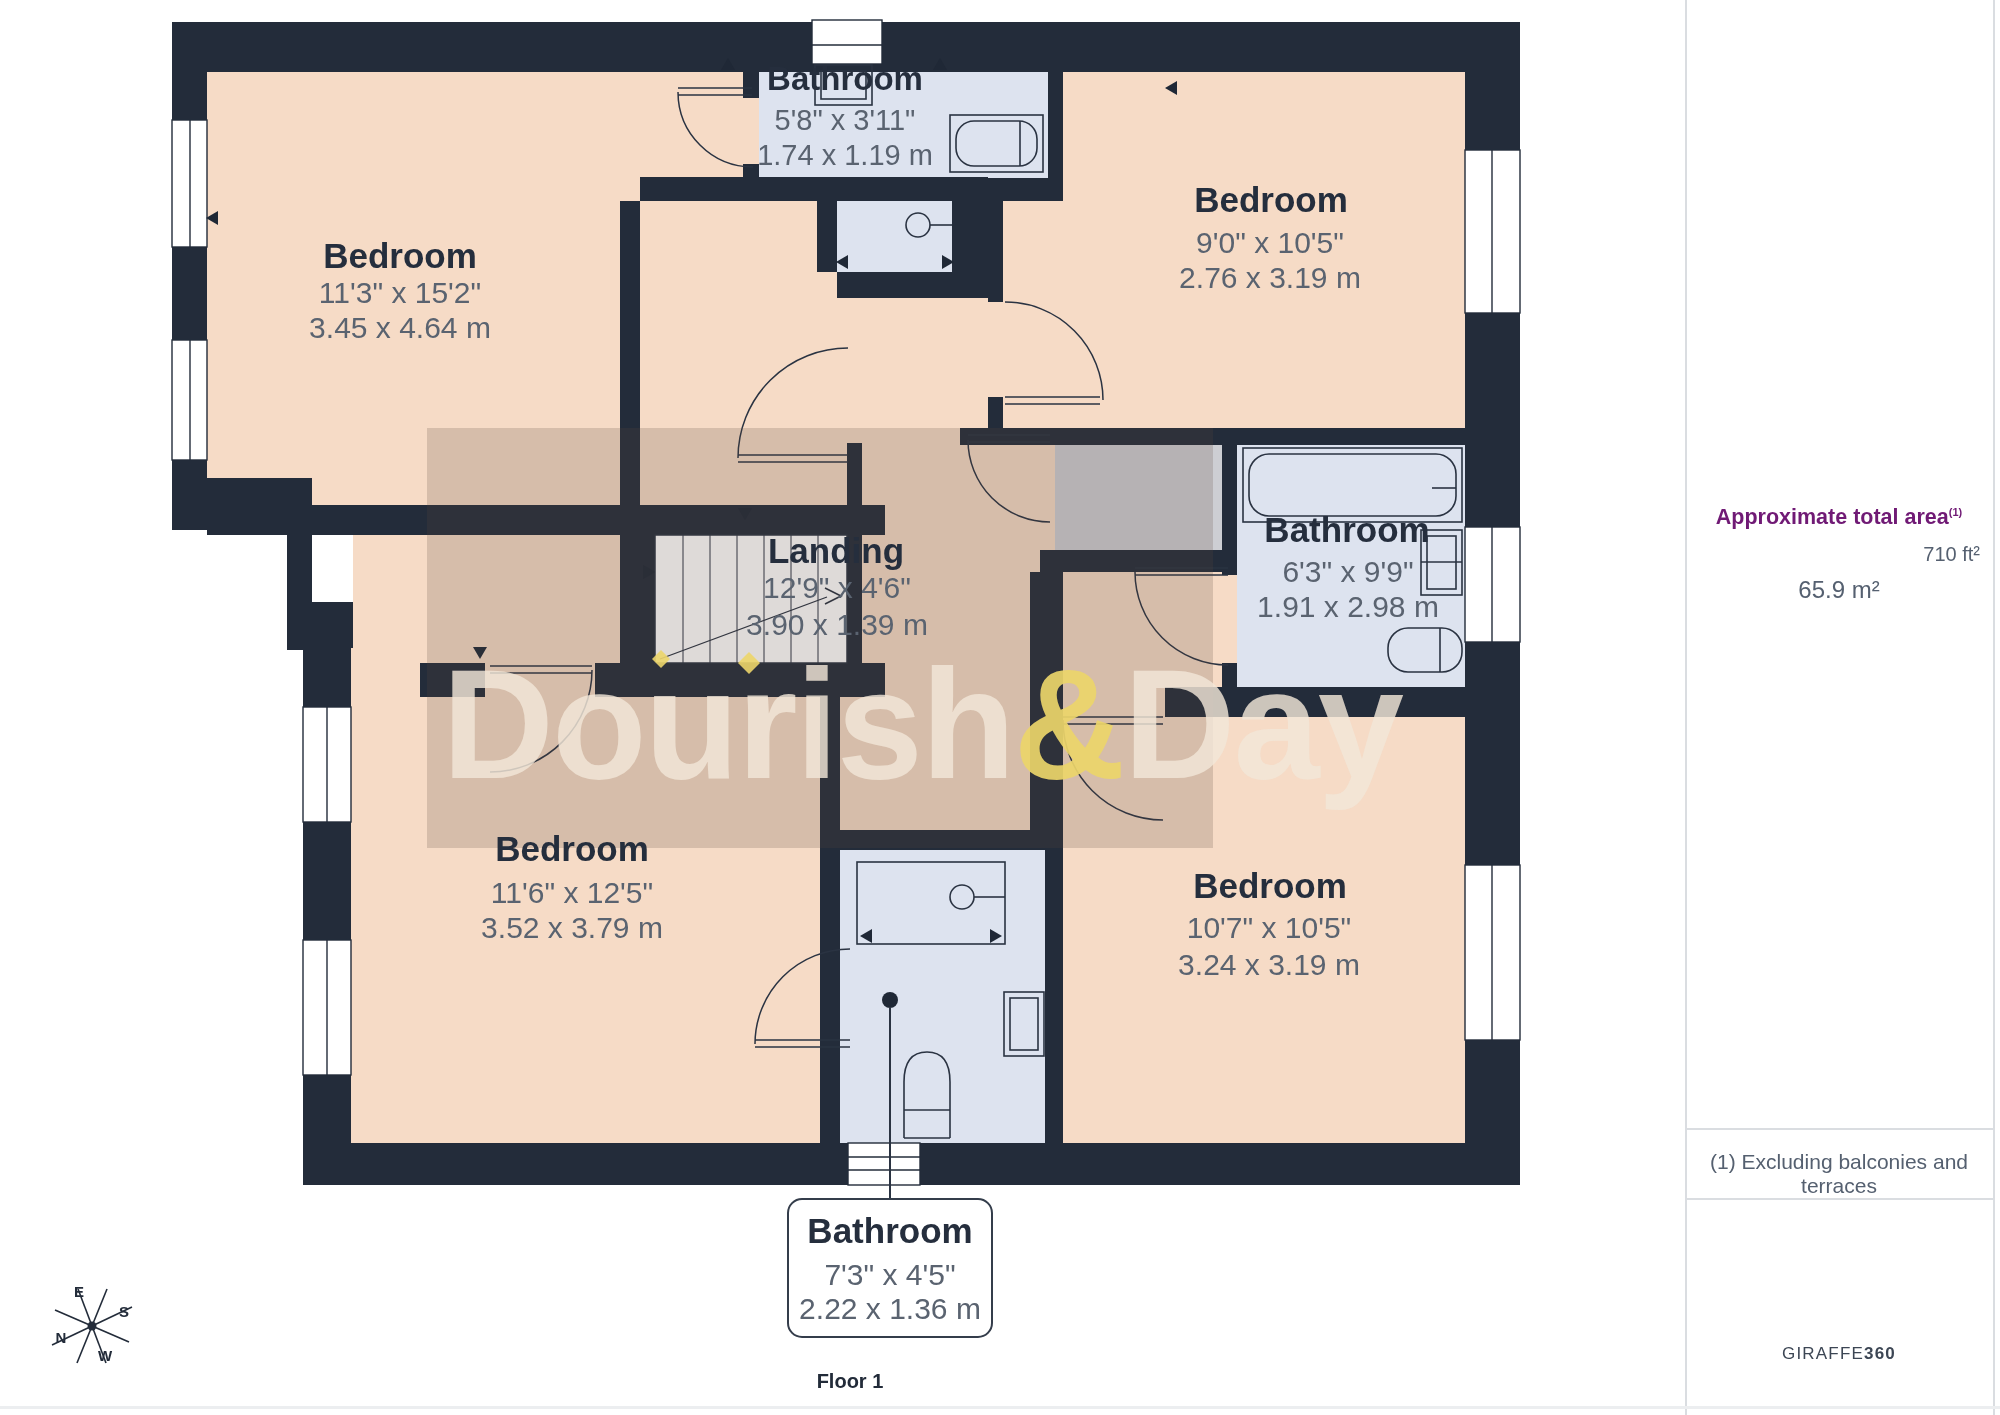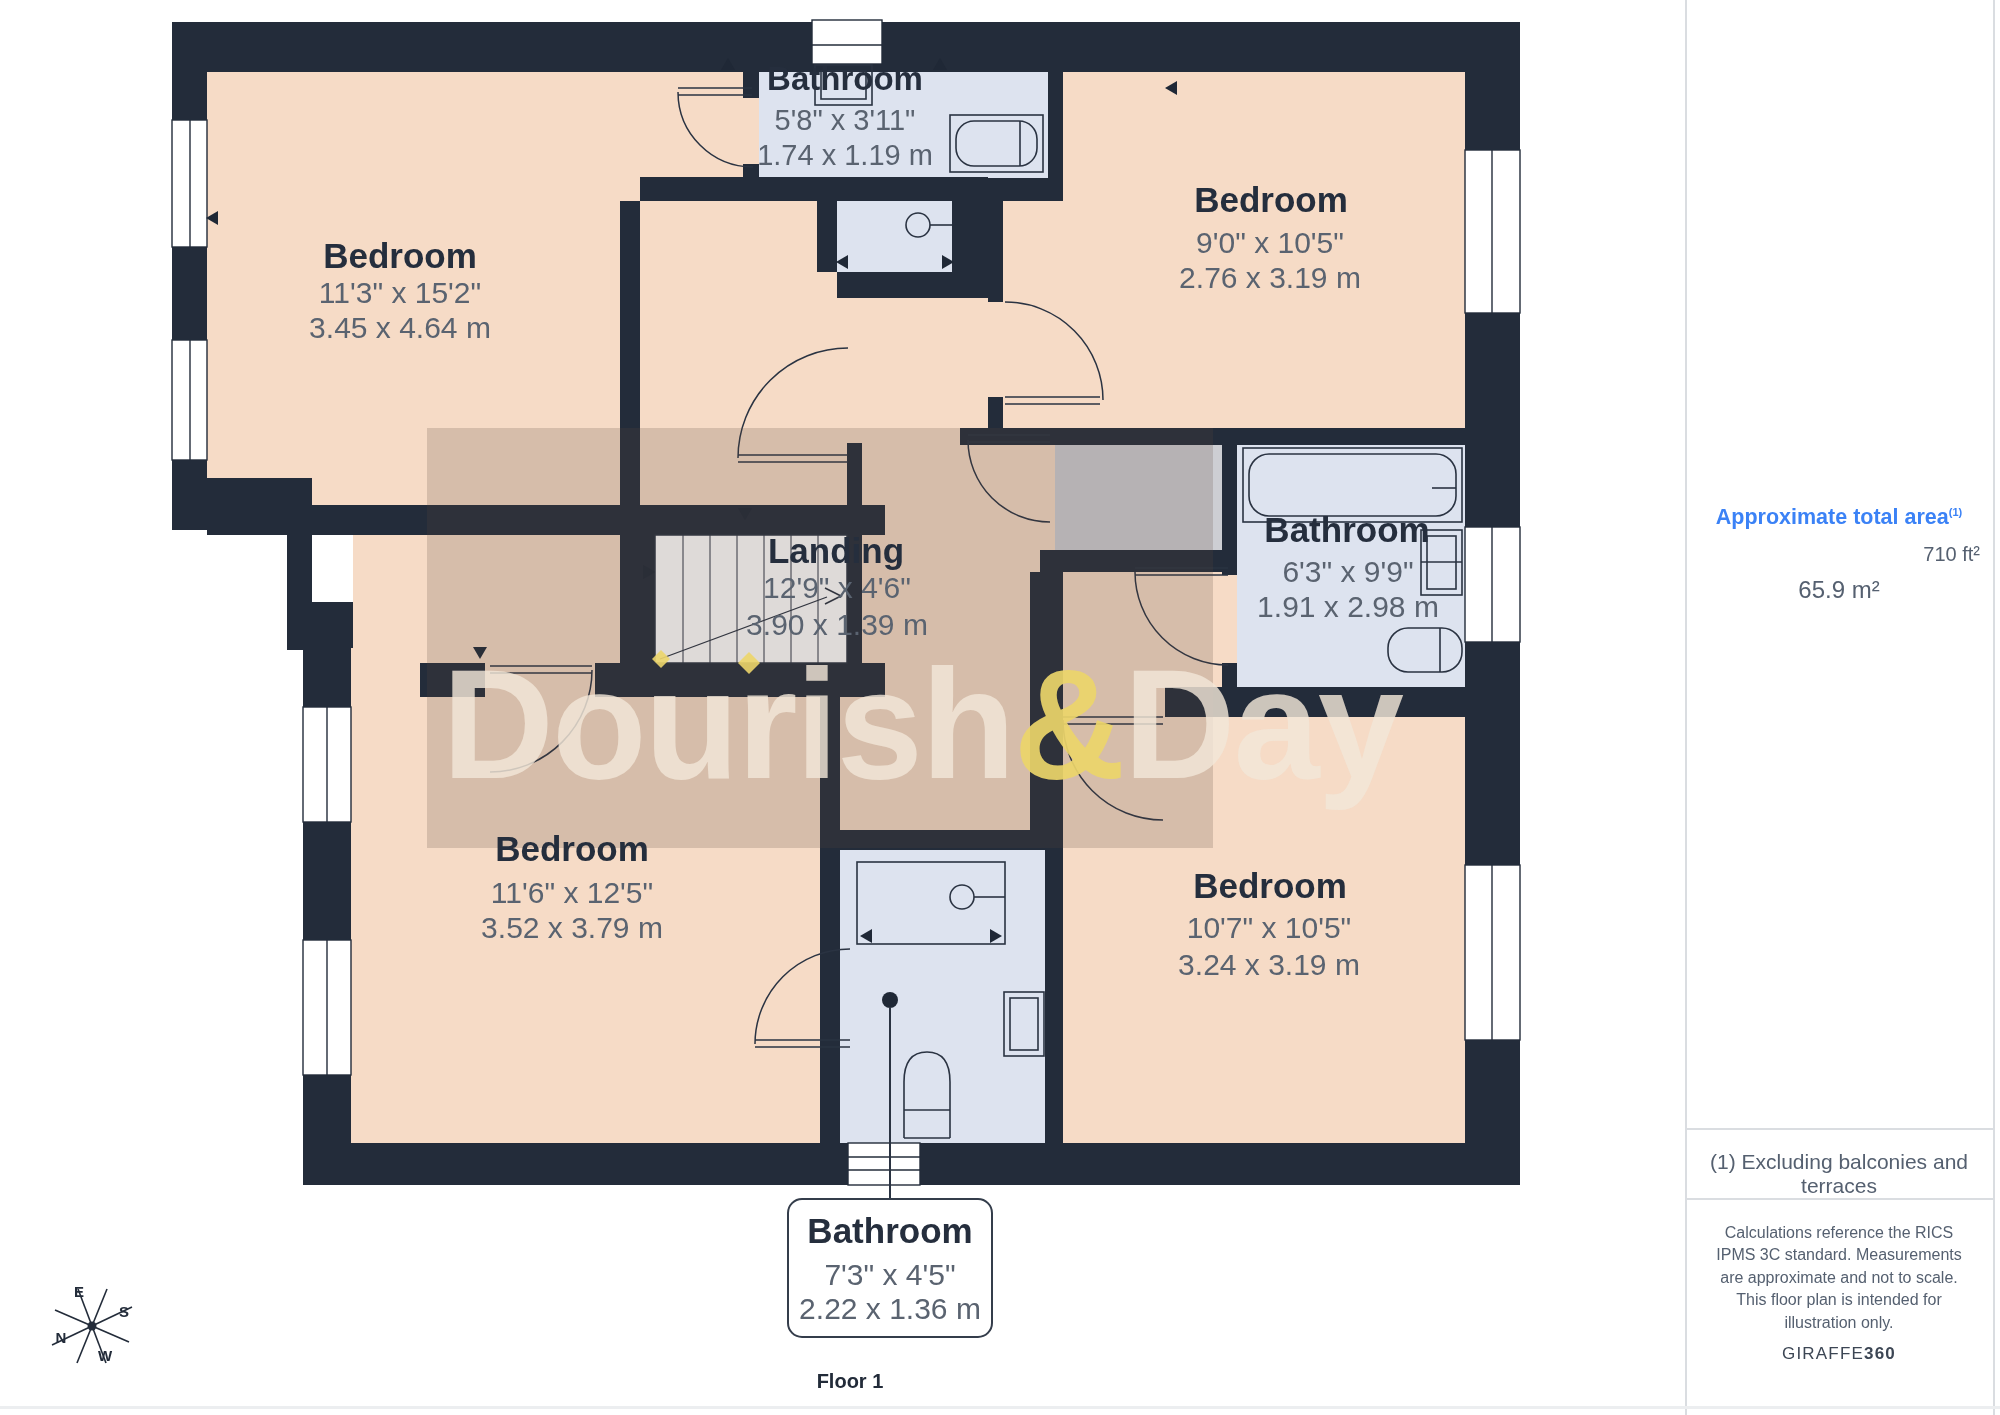--- a/index.html
+++ b/index.html
@@ -7,21 +7,21 @@
          font-family:"Liberation Sans", sans-serif;}
   #plan-svg{position:absolute;left:0;top:0;}
   svg text{font-family:"Liberation Sans", sans-serif;}
   .room-title{font-size:35px;font-weight:700;fill:#252e3d;}
   .room-dims{font-size:30px;fill:#5a6370;}
   .bath-title{font-size:33px;font-weight:700;fill:#252e3d;}
   .bath-dims{font-size:29px;fill:#5a6370;}
   .compass-label{font-size:15px;font-weight:700;fill:#232c3a;}
   .wm-text{font-size:155px;font-weight:800;letter-spacing:-2px;}
   .sidebar-text{position:absolute;text-align:center;color:#556070;}
-  #area-heading{left:1698px;top:505px;width:282px;font-size:21.5px;font-weight:700;color:#3b82f6;}
+  #area-heading{left:1698px;top:505px;width:282px;font-size:21.5px;font-weight:700;color:#701a75;}
   #area-heading sup{font-size:11px;}
   #area-ft{left:1698px;top:543px;width:282px;font-size:20px;text-align:right;}
   #area-m{left:1698px;top:576px;width:282px;font-size:24px;text-align:center;}
   #footnote{left:1700px;top:1150px;width:278px;font-size:21px;}
   #disclaimer{left:1714px;top:1222px;width:250px;font-size:16px;line-height:1.4;}
   #brand{left:1698px;top:1344px;width:282px;font-size:17px;letter-spacing:1.2px;color:#3c4654;text-align:center;position:absolute;}
   #brand .b360{font-weight:700;}
   #floor-label{position:absolute;left:790px;top:1370px;width:120px;text-align:center;
                font-size:20px;font-weight:700;color:#222b39;}
   .vline{position:absolute;top:0;width:1.5px;height:1415px;background:#dadde1;}
@@ -318,20 +318,19 @@
   <div class="vline" style="left:1993px;"></div>
 
   <div id="area-heading" class="sidebar-text"><span>Approximate total area</span><sup>(1)</sup></div>
   <div id="area-ft" class="sidebar-text">710 ft²</div>
   <div id="area-m" class="sidebar-text">65.9 m²</div>
 
   <div class="hline" style="left:1685px;top:1128px;width:308px;"></div>
   <div id="footnote" class="sidebar-text">(1) Excluding balconies and terraces</div>
   <div class="hline" style="left:1685px;top:1198px;width:308px;"></div>
 
-  <div id="disclaimer" class="sidebar-text">Calculations reference the RICS IPMS 3C standard. Measurements are approximate and not to scale. This floor plan is intended for illustration only.</div>
 
   <div id="brand"><span>GIRAFFE</span><span class="b360">360</span></div>
 
   <div id="floor-label">Floor 1</div>
 
   <div id="bottom-edge"></div>
 </div>
 
 </body></html>

